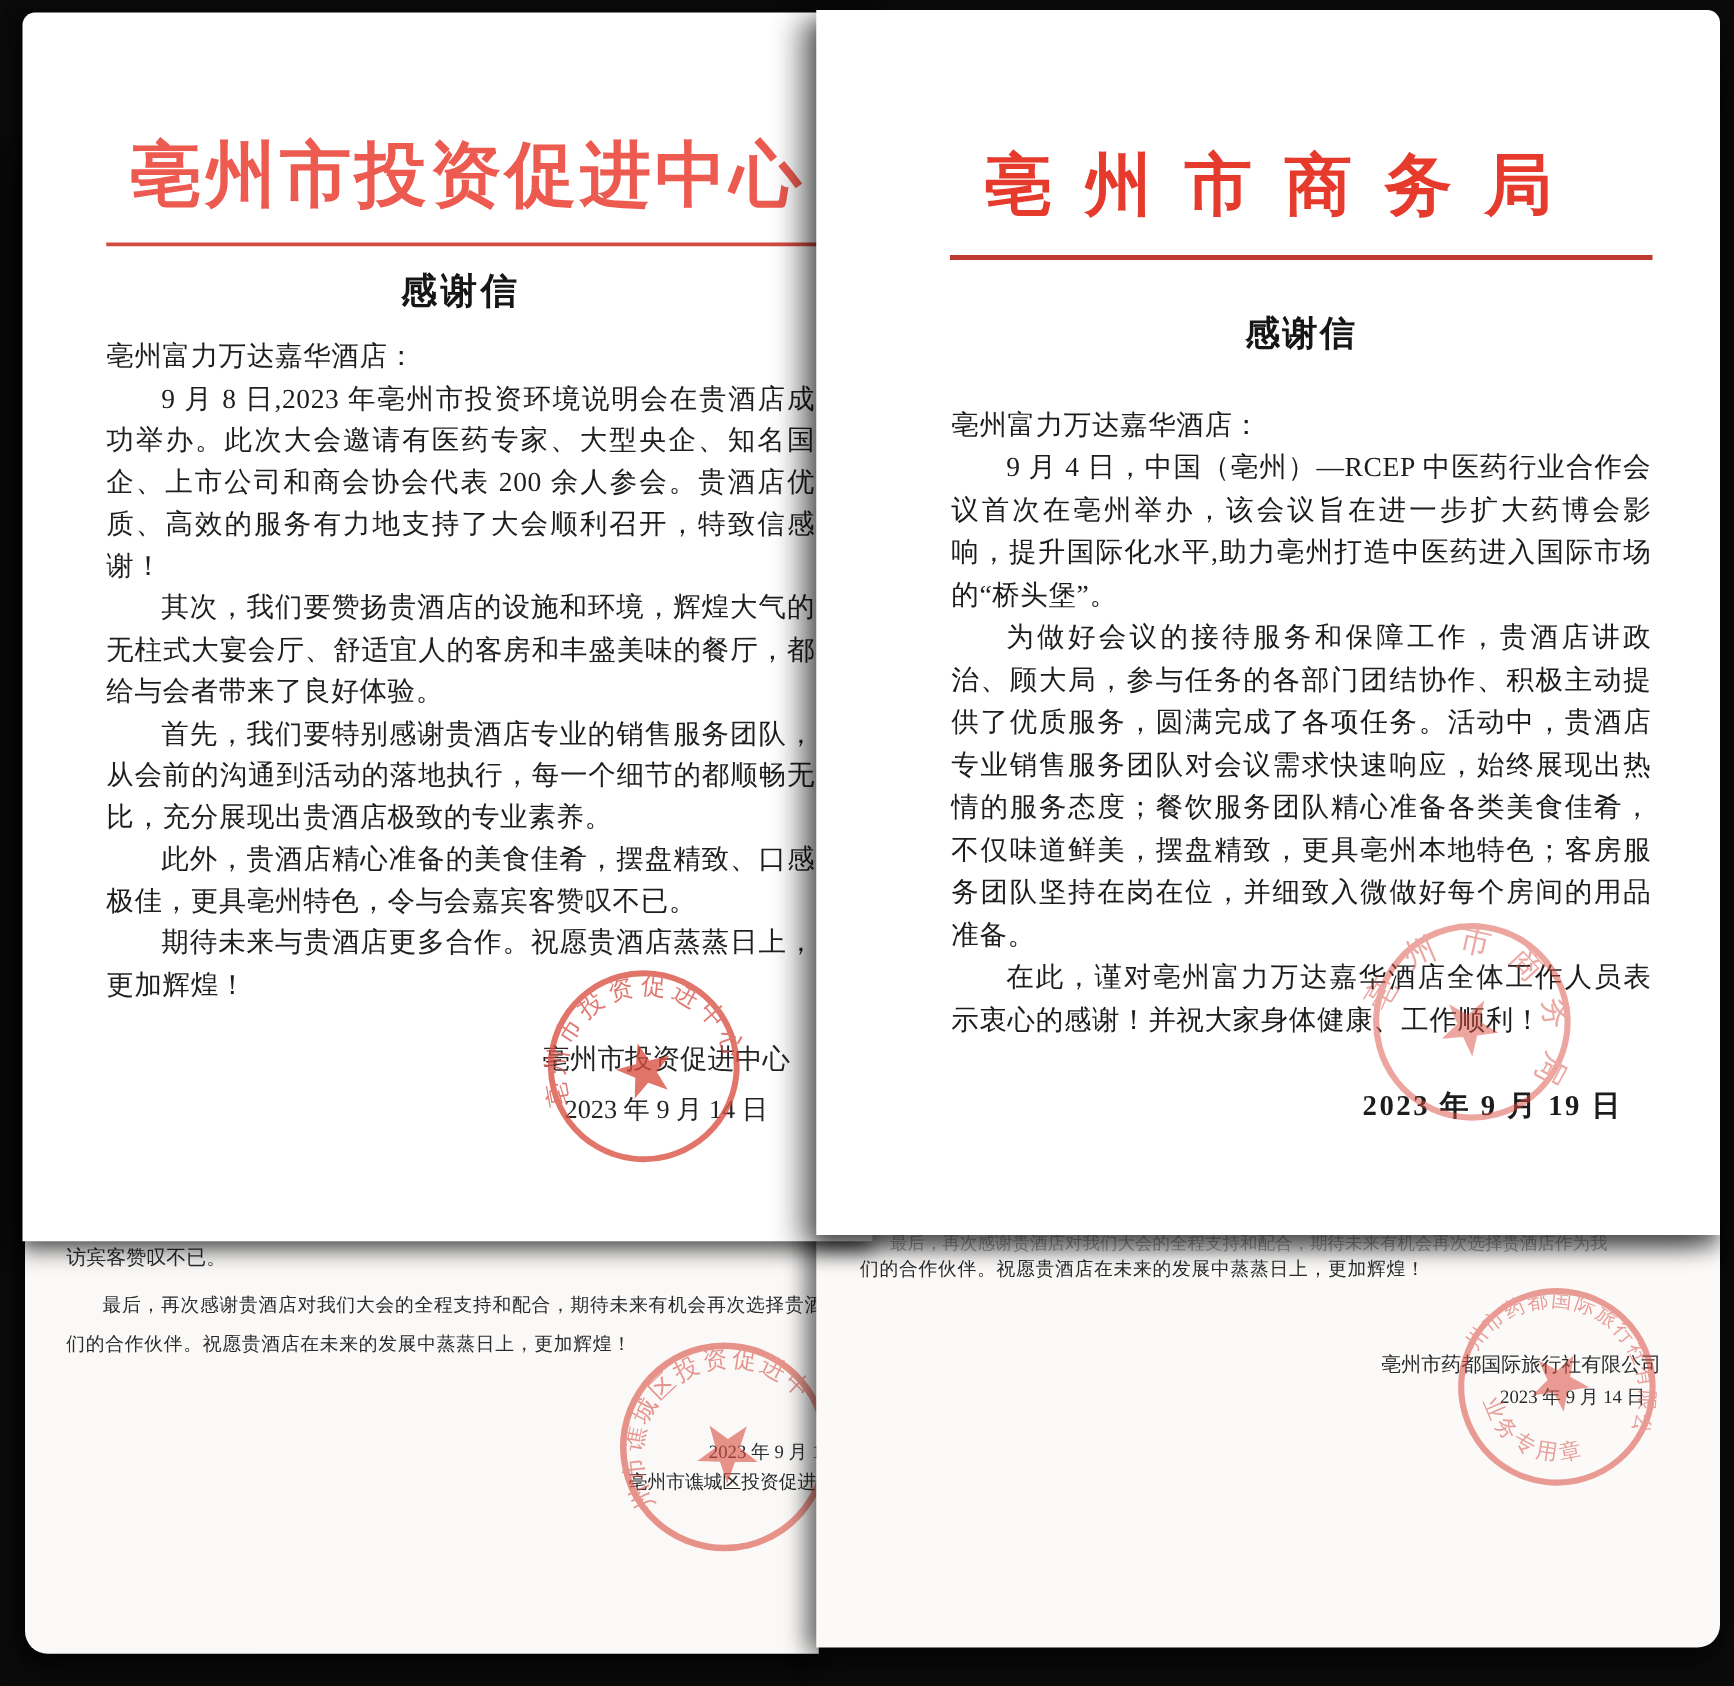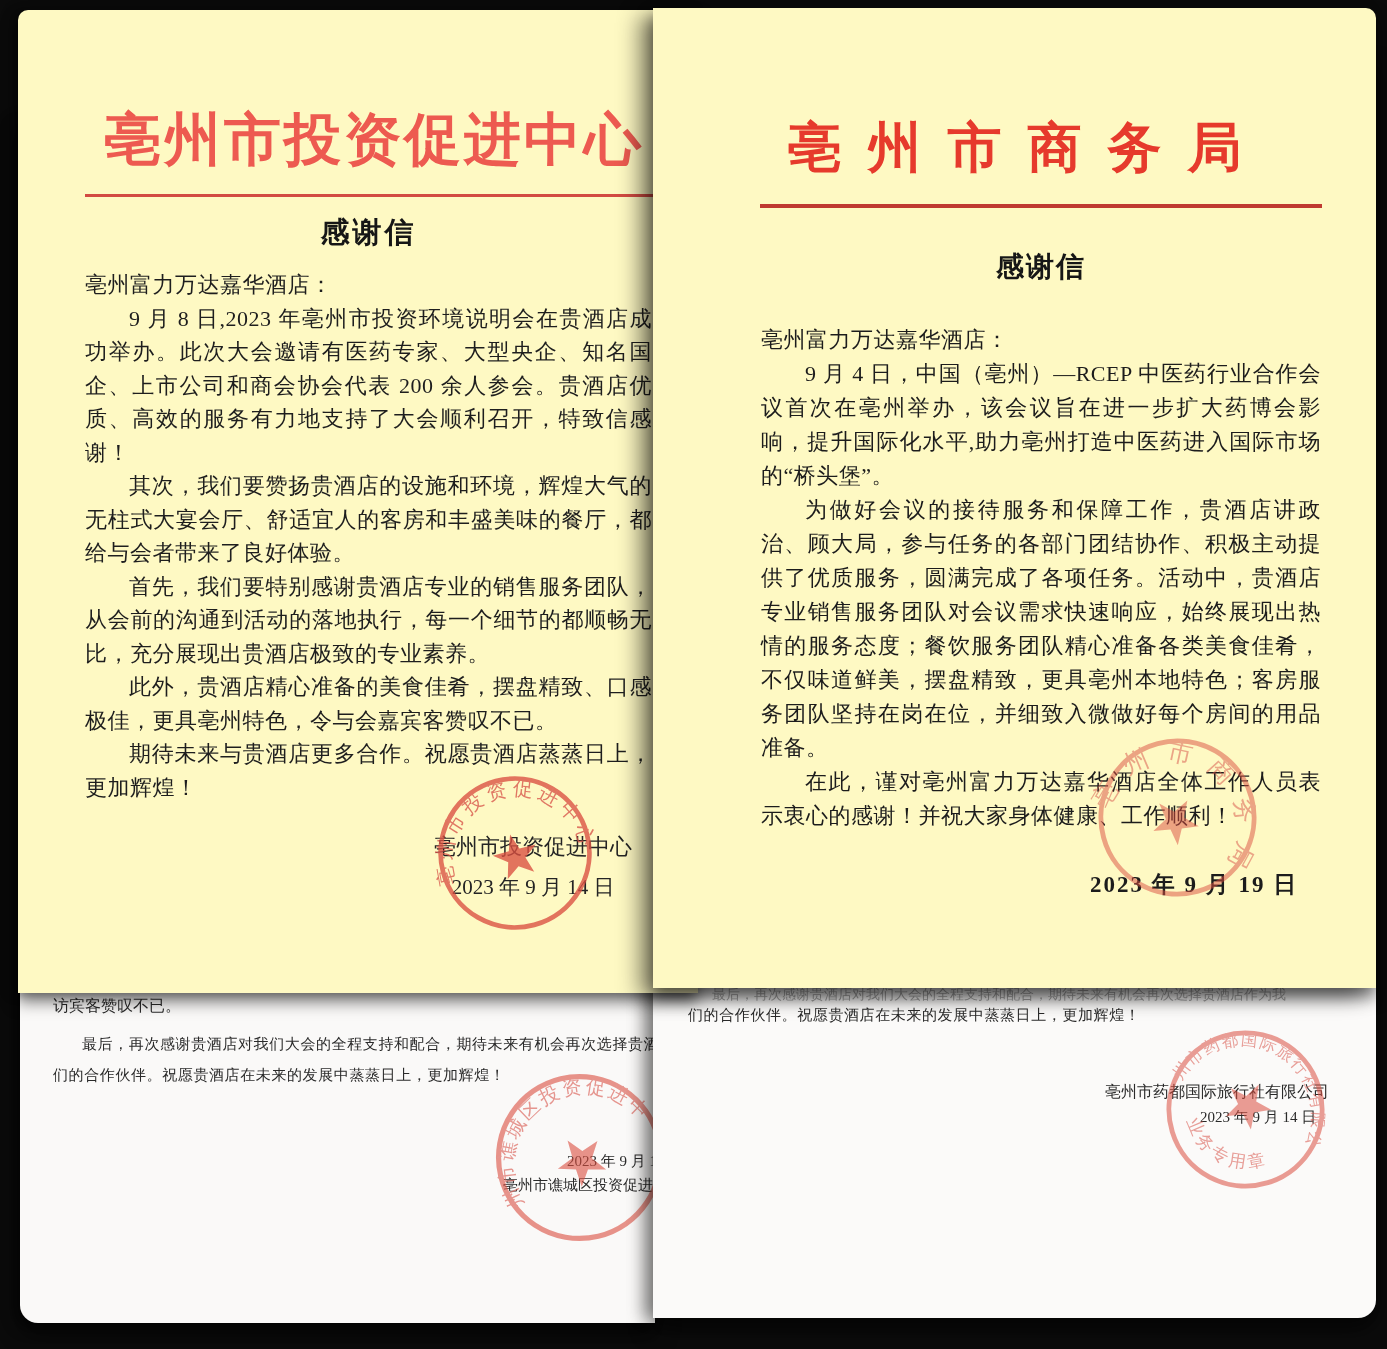--- a/index.html
+++ b/index.html
@@ -1,21 +1,21 @@
 <!DOCTYPE html>
 <html><head>
 <meta charset="utf-8">
 <style>
   html,body{margin:0;padding:0;}
   body{
     width:1387px;height:1349px;position:relative;overflow:hidden;
     background:#0b0b0b;
     font-family:"Liberation Serif","DejaVu Serif",serif;
   }
-  .page{position:absolute;background:#fef9c3;overflow:hidden;}
+  .page{position:absolute;background:#ffffff;overflow:hidden;}
   #page1{left:18px;top:10px;width:680px;height:983px;z-index:3;
          border-radius:10px 0 0 0;
          box-shadow:0 9px 16px rgba(0,0,0,.5), -6px 0 12px rgba(0,0,0,.35);}
   #page2{left:653px;top:8px;width:723px;height:980px;z-index:4;
          border-radius:0 10px 0 0;
          box-shadow:-14px 8px 22px rgba(0,0,0,.45), 0 9px 16px rgba(0,0,0,.5);}
   #page3{left:20px;top:120px;width:635px;height:1203px;z-index:1;background:#faf9f8;
          border-radius:0 0 0 18px;
          box-shadow:0 10px 22px rgba(0,0,0,.55), -6px 6px 14px rgba(0,0,0,.4);}
   #page4{left:653px;top:60px;width:723px;height:1258px;z-index:2;background:#fbfaf9;

